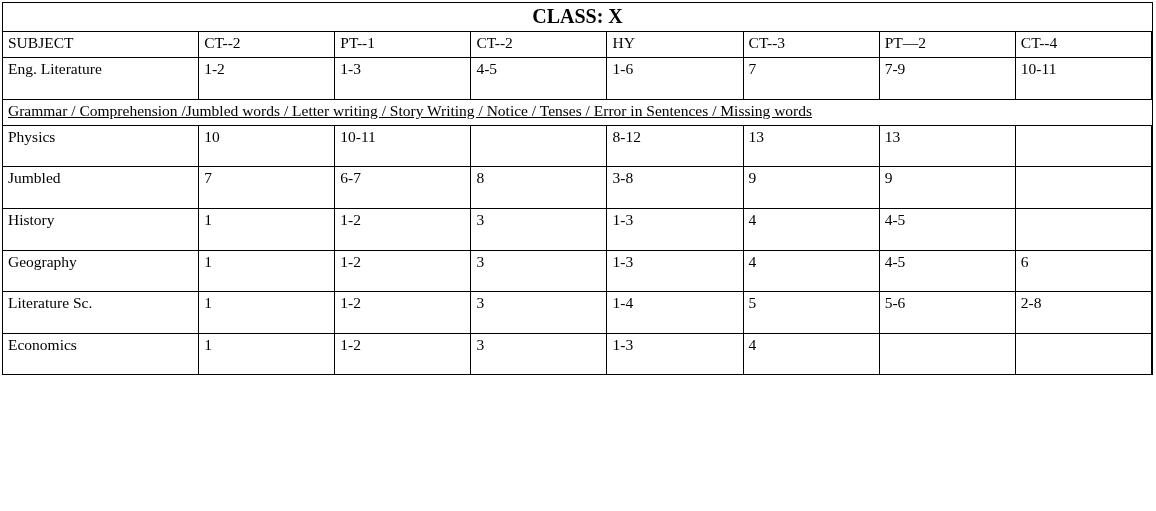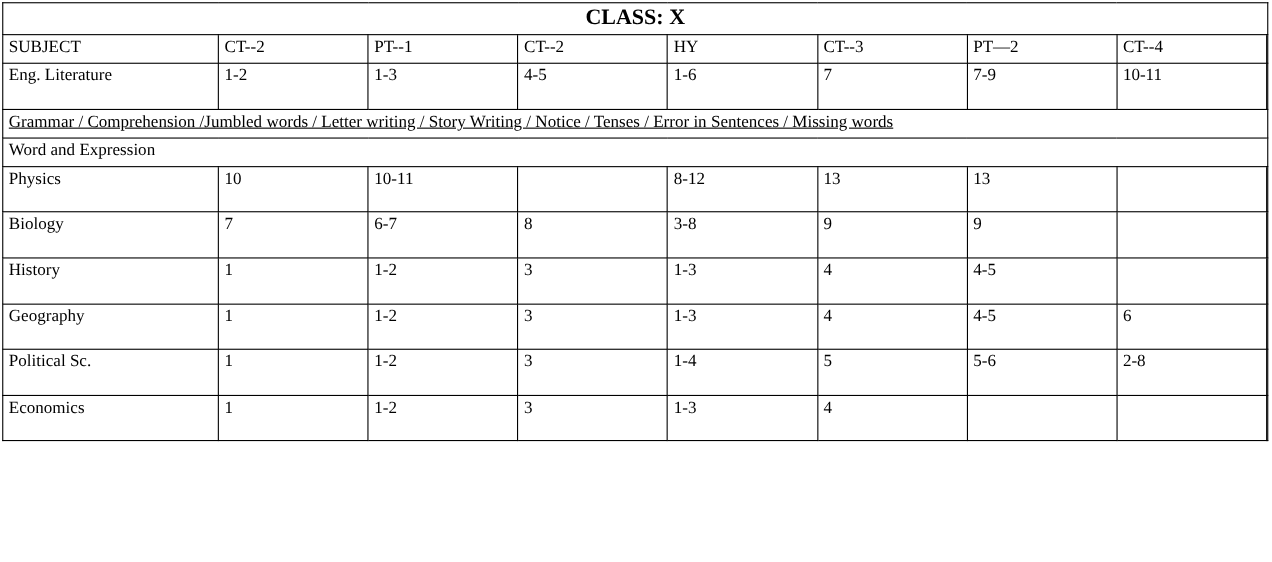--- a/index.html
+++ b/index.html
@@ -95,39 +95,36 @@
         <td>10-11</td>
         <td>1-11</td>
       </tr>
 
 
 
       <tr class="wide-note">
         <td colspan="9">Grammar / Comprehension /Jumbled words /  Letter writing  /  Story Writing  /  Notice / Tenses / Error in Sentences / Missing words</td>
       </tr>
 
-      <tr>
-        <td colspan="9">Word and Expression</td>
-      </tr>
 
       <tr>
         <td>Physics</td>
         <td>10</td>
         <td>10-11</td>
         <td></td>
         <td>8-12</td>
         <td>13</td>
         <td>13</td>
         <td></td>
         <td>10-13</td>
       </tr>
 
 
       <tr>
-        <td>Biology</td>
+        <td>Jumbled</td>
         <td>7</td>
         <td>6-7</td>
         <td>8</td>
         <td>3-8</td>
         <td>9</td>
         <td>9</td>
         <td></td>
         <td>6-9</td>
       </tr>
 
@@ -149,21 +146,21 @@
         <td>1-2</td>
         <td>3</td>
         <td>1-3</td>
         <td>4</td>
         <td>4-5</td>
         <td>6</td>
         <td>1-6</td>
       </tr>
 
       <tr>
-        <td>Political Sc.</td>
+        <td>Literature Sc.</td>
         <td>1</td>
         <td>1-2</td>
         <td>3</td>
         <td>1-4</td>
         <td>5</td>
         <td>5-6</td>
         <td>2-8</td>
         <td>1-8</td>
       </tr>
 

